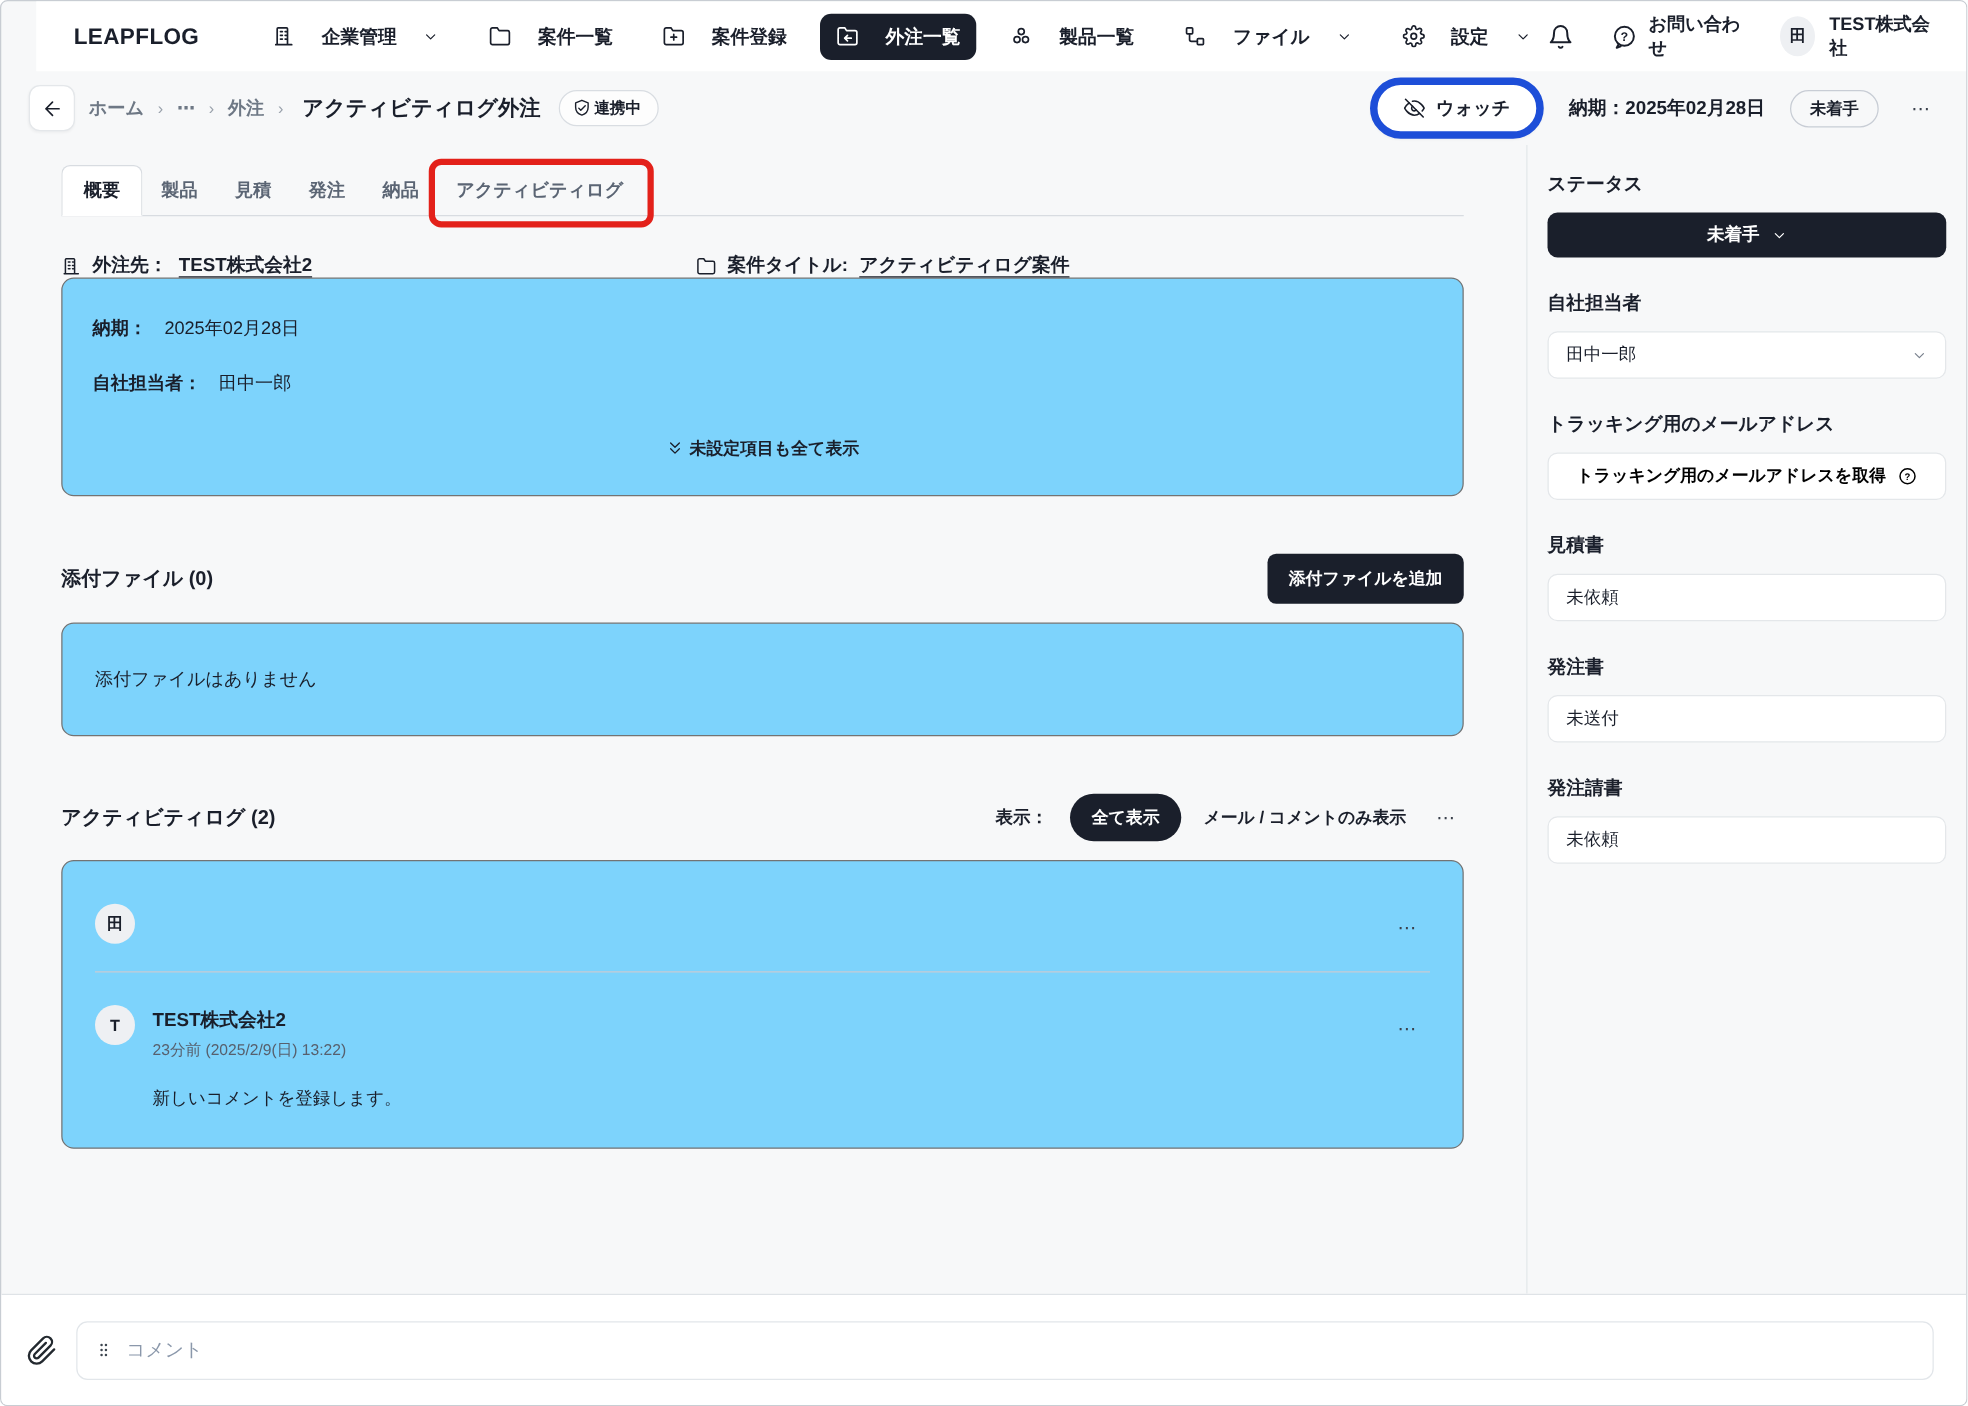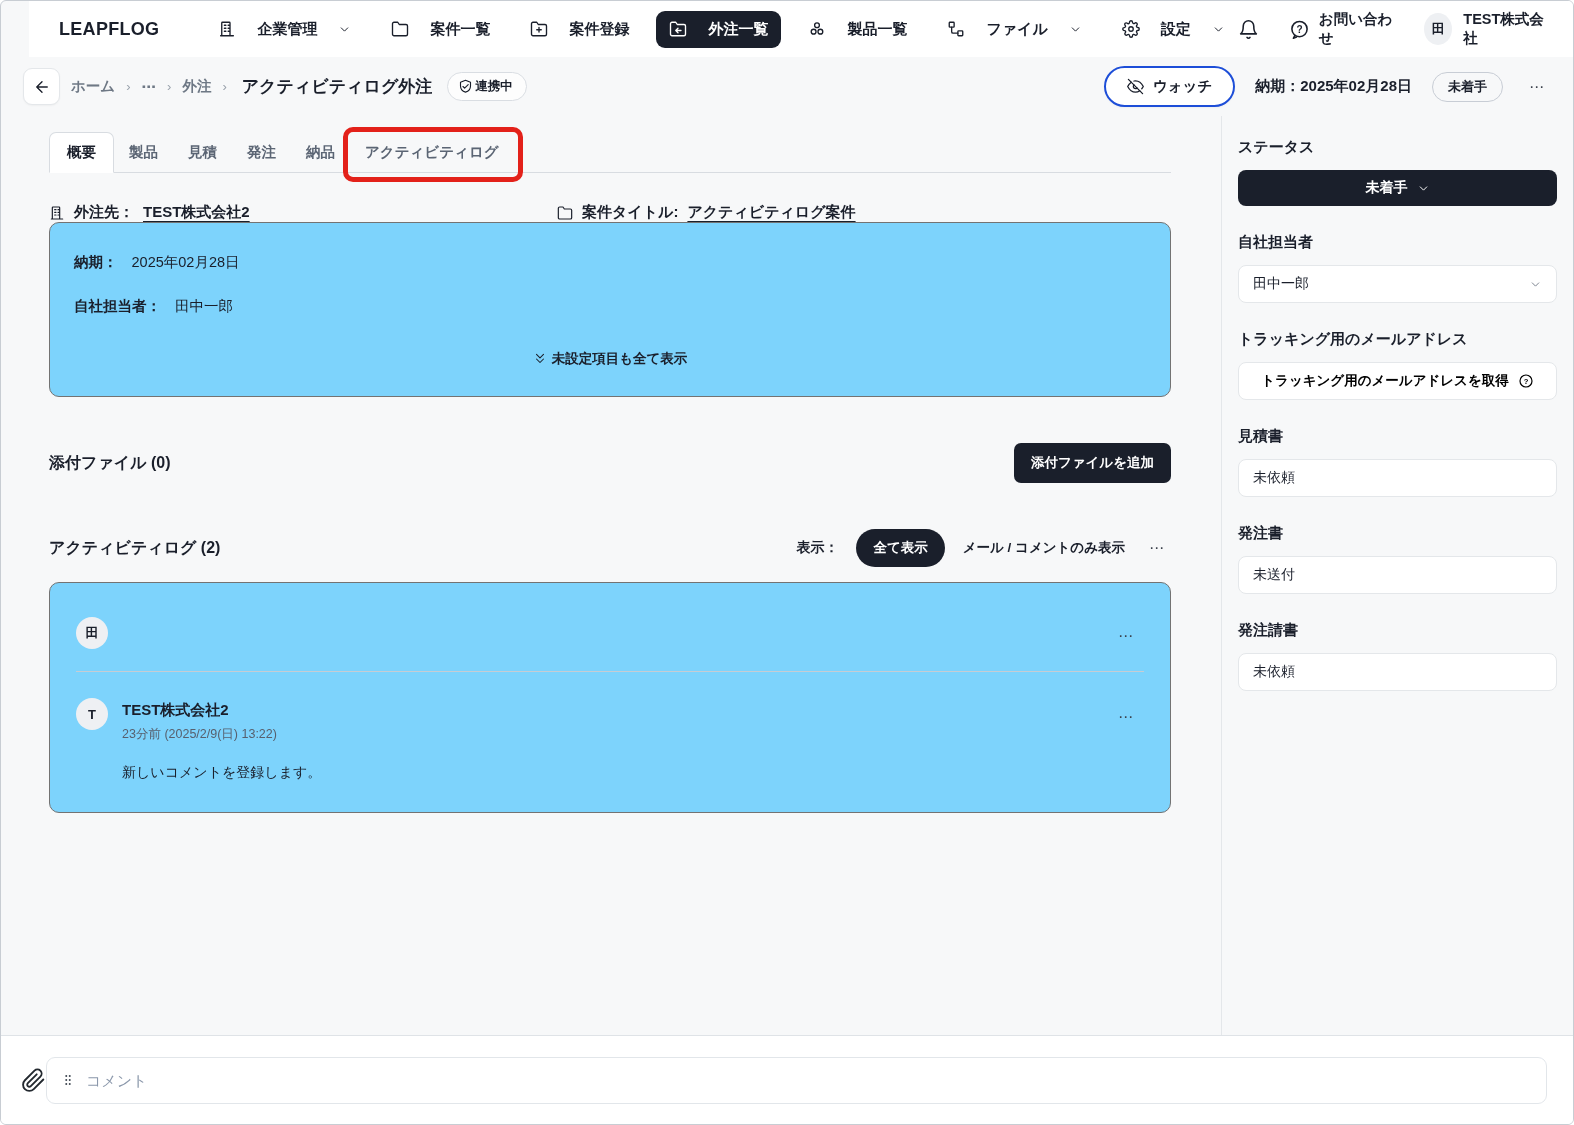--- a/index.html
+++ b/index.html
@@ -27,21 +27,21 @@
   .avatar { width:32px; height:32px; border-radius:50%; background:#eef0f3; display:flex; align-items:center; justify-content:center; font-size:13px; font-weight:700; }
 
   
   .crumb-bar { height:59px; display:flex; align-items:center; padding:0 22px; gap:11px; flex:0 0 auto; }
   .back-btn { width:37px; height:37px; background:#fff; border:1px solid #e4e7ea; border-radius:9px; display:flex; align-items:center; justify-content:center; cursor:pointer; box-shadow:0 1px 2px rgba(0,0,0,.04); }
   .crumb { color:#6e7885; font-size:14.5px; font-weight:600; cursor:pointer; }
   .crumb-sep { color:#9aa2ac; font-size:13px; }
   .page-title { font-weight:800; font-size:17px; margin:0 4px; }
   .link-badge { display:flex; align-items:center; gap:2px; border:1px solid #d9dde2; background:#fdfdfd; border-radius:999px; padding:5px 13px 5px 10px; font-size:12.5px; font-weight:700; }
   .crumb-right { margin-left:auto; display:flex; align-items:center; gap:20px; }
-  .watch-pill { display:flex; align-items:center; gap:9px; background:#fff; border:2px solid #1d4ed8; border-radius:999px; padding:9px 21px; font-weight:700; font-size:14.5px; cursor:pointer; box-shadow:0 1px 2px rgba(0,0,0,.04); }
+  .watch-pill { display:flex; align-items:center; gap:9px; background:#fff; border:6px solid #1d4ed8; border-radius:999px; padding:9px 21px; font-weight:700; font-size:14.5px; cursor:pointer; box-shadow:0 1px 2px rgba(0,0,0,.04); }
   .due-text { font-weight:700; font-size:15px; }
   .status-pill { border:1.5px solid #c8cdd5; border-radius:999px; padding:5px 15px; font-weight:700; font-size:13px; }
   .dots { font-size:15px; letter-spacing:1px; color:#3a414c; cursor:pointer; padding:4px 6px; }
 
   
   .main { flex:1 1 auto; display:flex; min-height:0; }
   .content { flex:1 1 auto; padding:16px 50px 0 48px; min-width:0; }
 
   .tabs { display:flex; align-items:flex-end; border-bottom:1px solid #d8dce1; }
   .tab { padding:10px 15px; font-size:14.5px; font-weight:700; color:#5b6574; cursor:pointer; position:relative; }
@@ -85,21 +85,21 @@
   .sidebar { width:352px; flex:0 0 auto; border-left:1px solid #e4e7ea; padding:22px 16px 0; }
   .side-label { font-weight:800; font-size:15px; margin-bottom:13px; }
   .side-gap { margin-top:27px; }
   .status-btn { width:100%; background:#1a1f2b; color:#fff; border:none; border-radius:8px; height:36px; display:flex; align-items:center; justify-content:center; gap:9px; font-weight:700; font-size:14px; cursor:pointer; font-family:inherit; }
   .side-select, .side-box, .tracking-btn { background:#fff; border:1px solid #e4e7ea; border-radius:8px; height:38px; display:flex; align-items:center; padding:0 14px; font-size:14px; }
   .side-select { justify-content:space-between; cursor:pointer; }
   .side-select .chev { color:#7a828e; }
   .tracking-btn { justify-content:center; gap:9px; font-weight:700; font-size:13.5px; cursor:pointer; width:100%; font-family:inherit; }
 
   
-  .comment-bar { flex:0 0 89px; background:#fff; border-top:1px solid #dfe3e7; display:flex; align-items:center; padding:0 26px 0 20px; }
+  .comment-bar { flex:0 0 89px; background:#fff; border-top:1px solid #dfe3e7; display:flex; align-items:center; padding:0 26px 0 20px; gap:15px; }
   .clip { color:#23292f; cursor:pointer; }
   .comment-input-wrap { flex:1; height:47px; border:1px solid #e2e6ea; border-radius:9px; display:flex; align-items:center; padding:0 14px; gap:11px; background:#fff; }
   .grip { color:#3d454f; flex:0 0 auto; cursor:grab; }
   .comment-input { flex:1; border:none; outline:none; font-size:15px; font-family:inherit; color:#1a1f2b; background:transparent; }
   .comment-input::placeholder { color:#8b98ab; }
 </style>
 </head>
 <body>
 
 <div class="page">
@@ -299,20 +299,23 @@
               </svg>
             </span>
           <span>未設定項目も全て表示</span>
         </div>
       </div>
 
       <div class="section-head">
         <span class="section-title">添付ファイル (0)</span>
         <button class="add-attach-btn">添付ファイルを追加</button>
       </div>
+      <div class="card empty-card">
+        <span>添付ファイルはありません</span>
+      </div>
 
       <div class="section-head">
         <span class="section-title">アクティビティログ (2)</span>
         <div class="act-head-right">
           <span class="disp-label">表示：</span>
           <span class="filter-pill">全て表示</span>
           <span class="filter-plain">メール / コメントのみ表示</span>
           <span class="dots">⋯</span>
         </div>
       </div>

